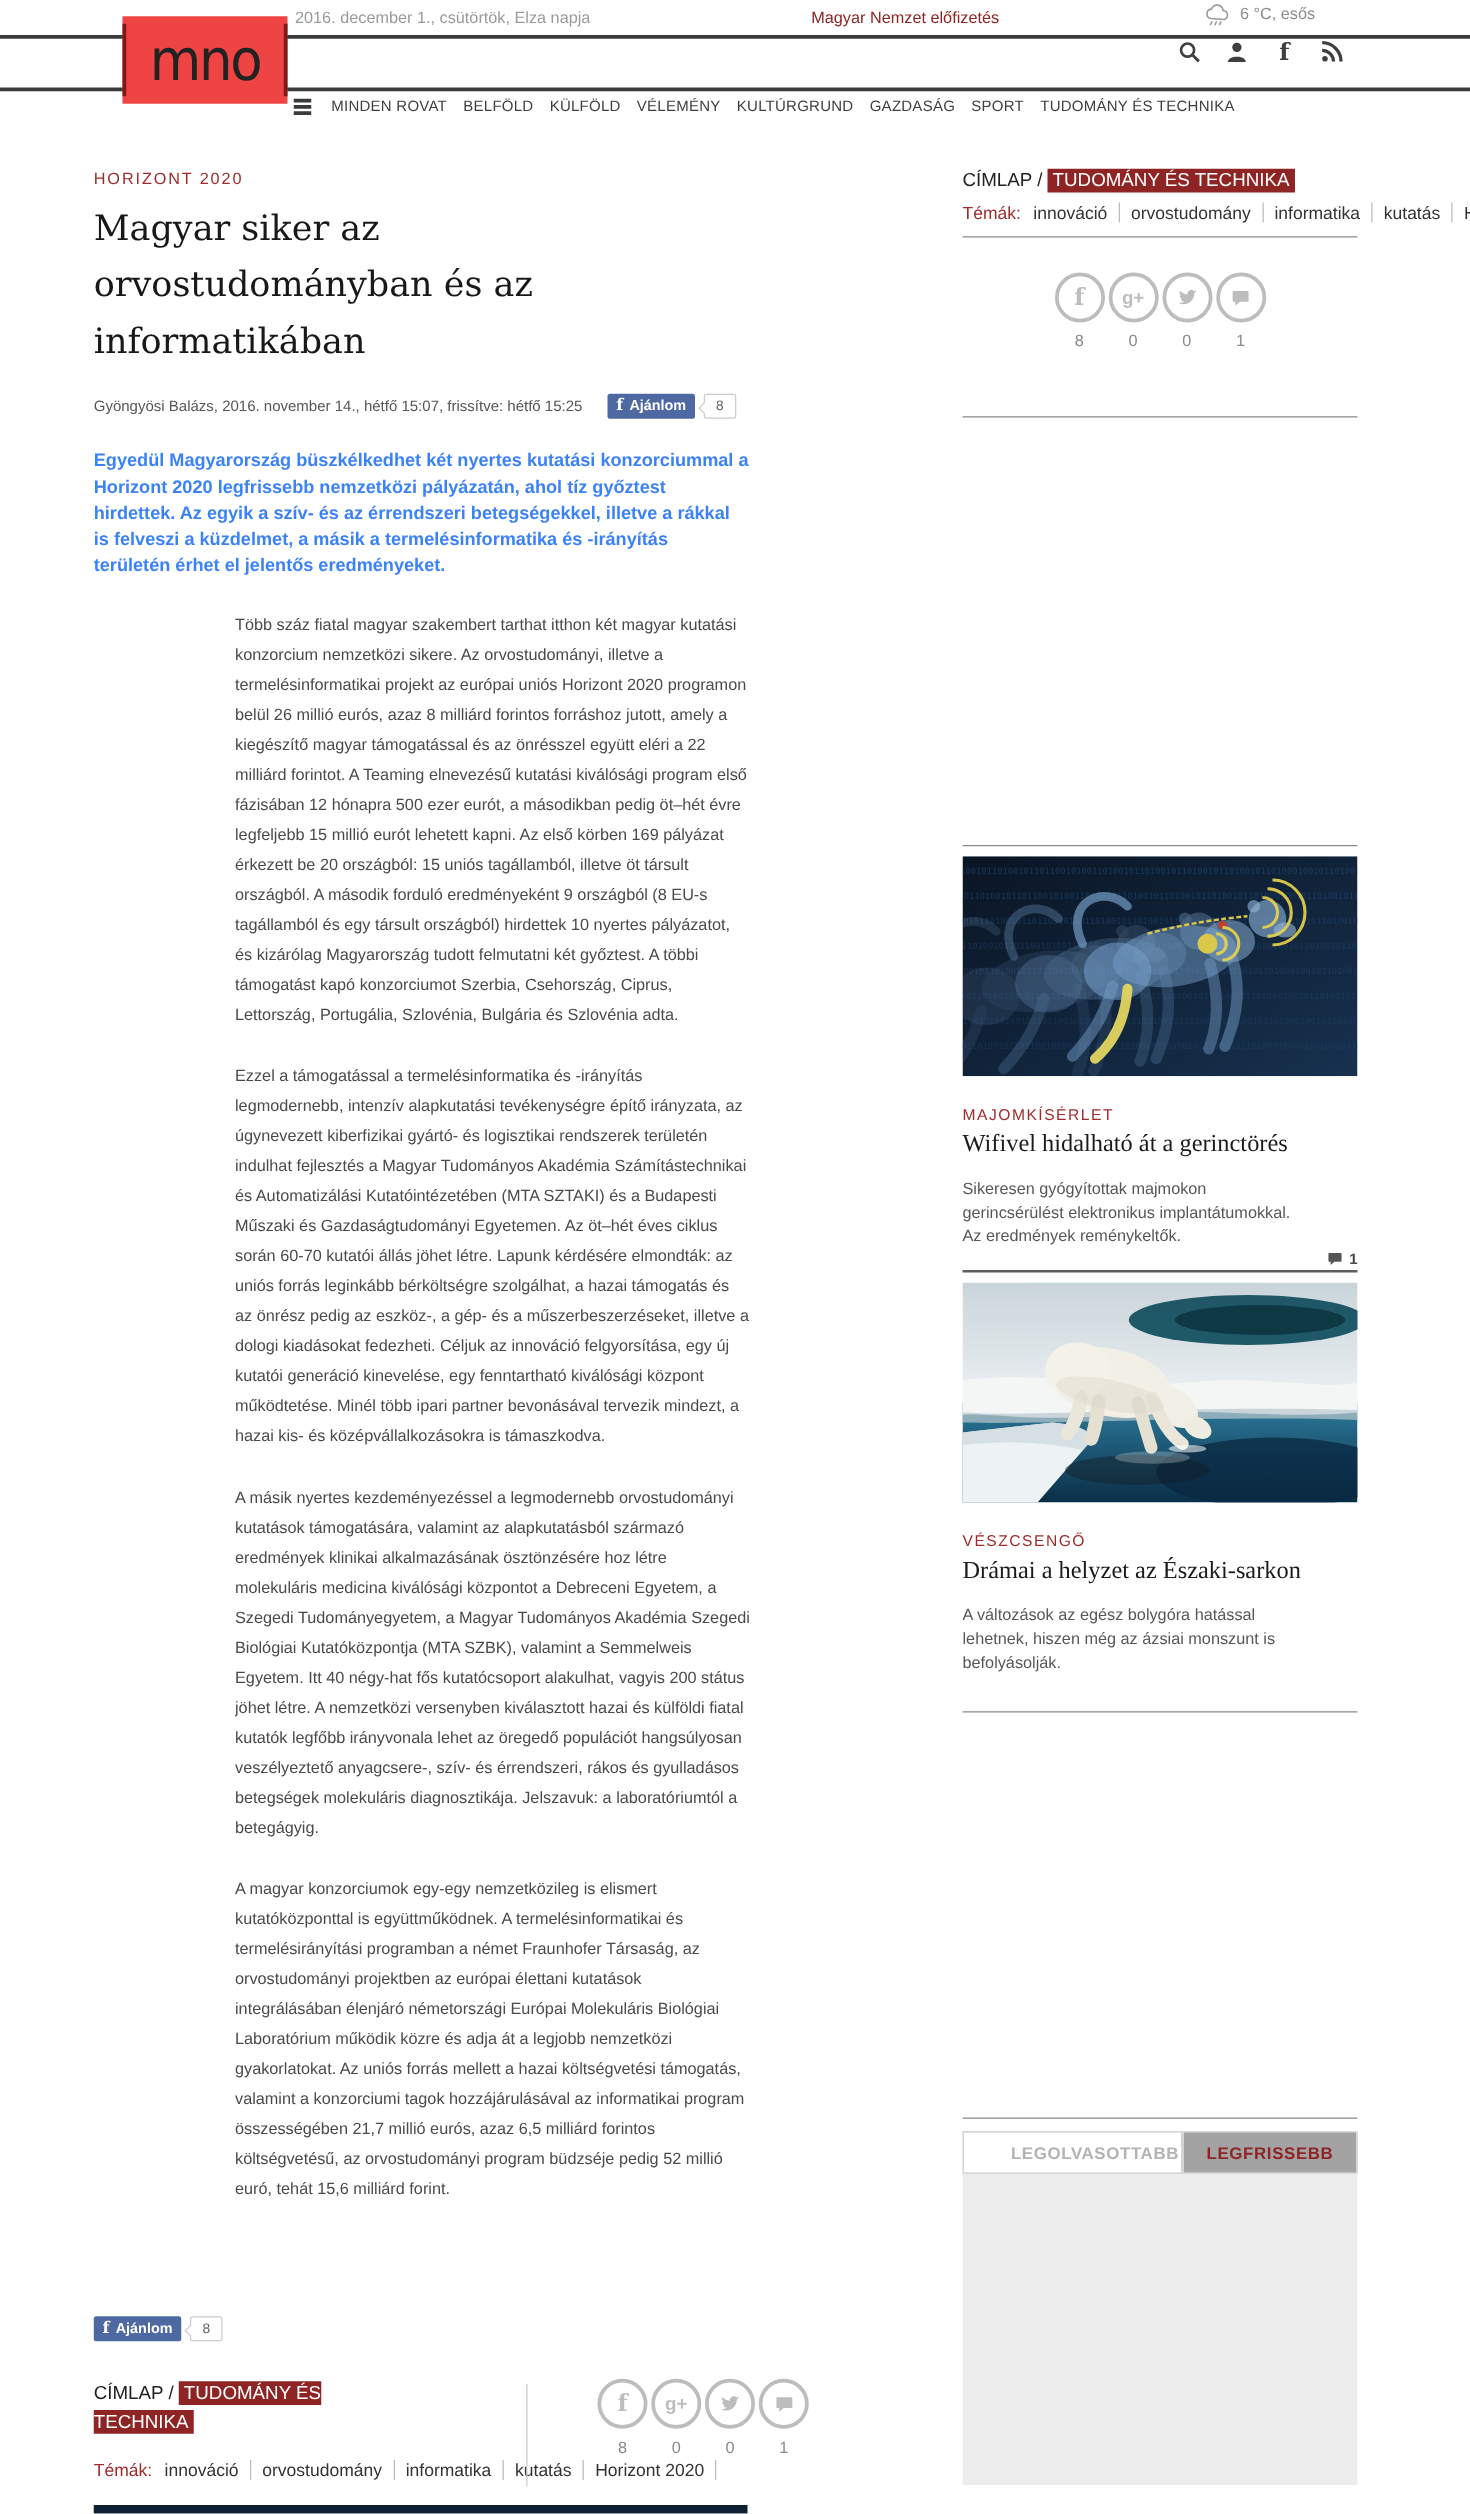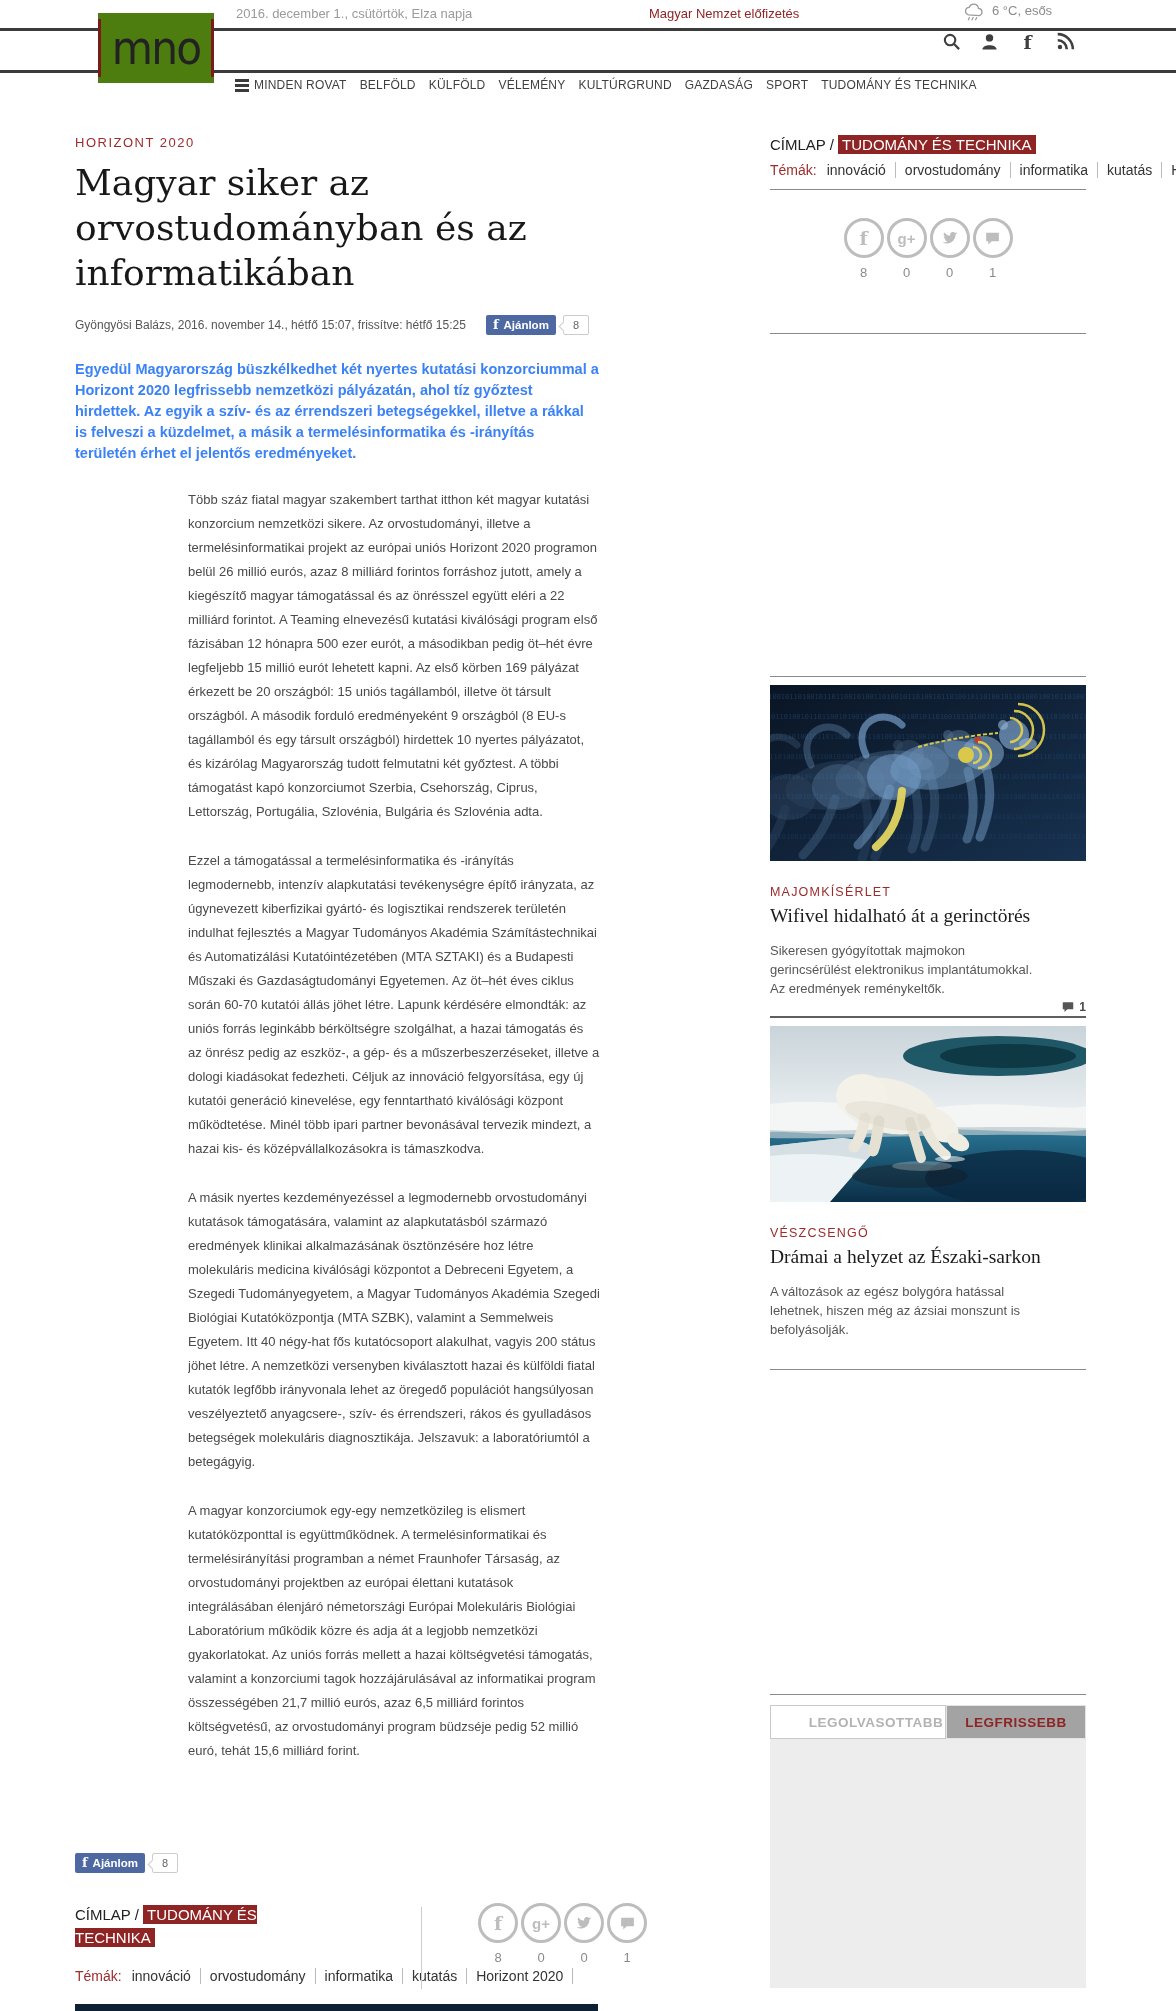--- a/index.html
+++ b/index.html
@@ -8,40 +8,40 @@
 
   
   .tb-date{position:absolute;left:236px;top:6px;font-size:13px;color:#9a9a9a;}
   .tb-sub{position:absolute;left:649px;top:6px;font-size:13px;color:#8e2424;cursor:pointer;}
   .tb-weather{position:absolute;left:962px;top:3px;display:flex;align-items:flex-start;gap:6px;
               font-size:13px;color:#8c8c8c;}
 
   
   .hline{position:absolute;left:0;width:1176px;height:3px;background:#3b3b3b;}
   .l1{top:28px}.l2{top:70px}
-  .logo{position:absolute;left:98px;top:13px;width:116px;height:70px;background:#4d7c0f;z-index:3;
+  .logo{position:absolute;left:98px;top:13px;width:132px;height:70px;background:#ef4444;z-index:3;
         display:flex;align-items:center;justify-content:space-between;cursor:pointer;}
   .lbar{width:3px;height:58px;background:#7c1a1a;}
   .ltext{font-family:"DejaVu Sans",sans-serif;font-size:46px;color:#222;letter-spacing:-2px;
          transform:scaleX(.92);line-height:1;}
   .hicons{position:absolute;right:100px;top:31px;display:flex;align-items:center;gap:17px;z-index:3;}
   .hicon{width:21px;height:21px;display:flex;align-items:center;justify-content:center;cursor:pointer;}
   .fb-letter{font-family:"DejaVu Serif",serif;font-weight:bold;font-size:19px;color:#3f3f3f;}
 
   
   .nav{position:absolute;left:235px;top:78px;display:flex;align-items:center;gap:13px;
        font-size:12px;color:#3f3f3f;letter-spacing:.2px;}
-  .nav-item{cursor:pointer;white-space:nowrap;display:flex;align-items:flex-end;gap:5px;}
+  .nav-item{cursor:pointer;white-space:nowrap;display:flex;align-items:flex-end;gap:16px;}
   .burger{display:inline-flex;flex-direction:column;gap:2px;}
   .burger span{width:14px;height:3px;background:#3b3b3b;}
 
   
   .main{position:absolute;left:75px;top:135px;width:524px;}
   .cat{font-size:13px;color:#9e2b2b;letter-spacing:1.5px;}
-  .h1{font-family:"DejaVu Serif",serif;font-weight:normal;font-size:36px;line-height:45px;
+  .h1{font-family:"DejaVu Serif",serif;font-weight:normal;font-size:28px;line-height:45px;
       color:#181818;width:480px;margin:10px 0 0 0;}
   .byline-row{margin-top:20px;display:flex;align-items:center;gap:20px;white-space:nowrap;}
   .byline{font-size:12px;color:#565656;}
   .fbw{display:inline-flex;align-items:center;}
   .fb-btn{display:inline-flex;align-items:center;gap:5px;background:#4e69a2;color:#fff;
           font-size:11.5px;font-weight:bold;padding:4px 7px;border-radius:2px;cursor:pointer;}
   .fb-btn .f{font-family:"DejaVu Serif",serif;font-size:13px;font-weight:bold;line-height:10px;}
   .fb-count{position:relative;margin-left:7px;border:1px solid #ccc;border-radius:2px;background:#fff;
             color:#666;font-size:11px;padding:3px 9px;}
   .fb-count::before{content:"";position:absolute;left:-4px;top:7px;width:6px;height:6px;background:#fff;

